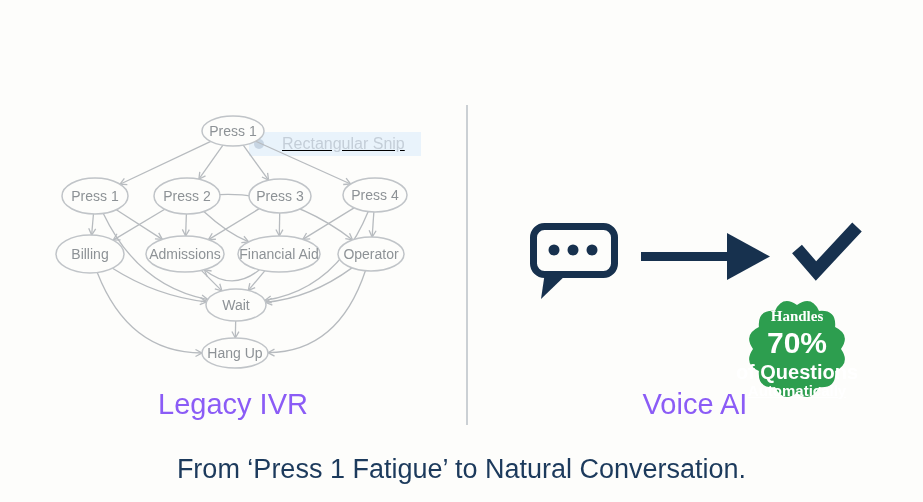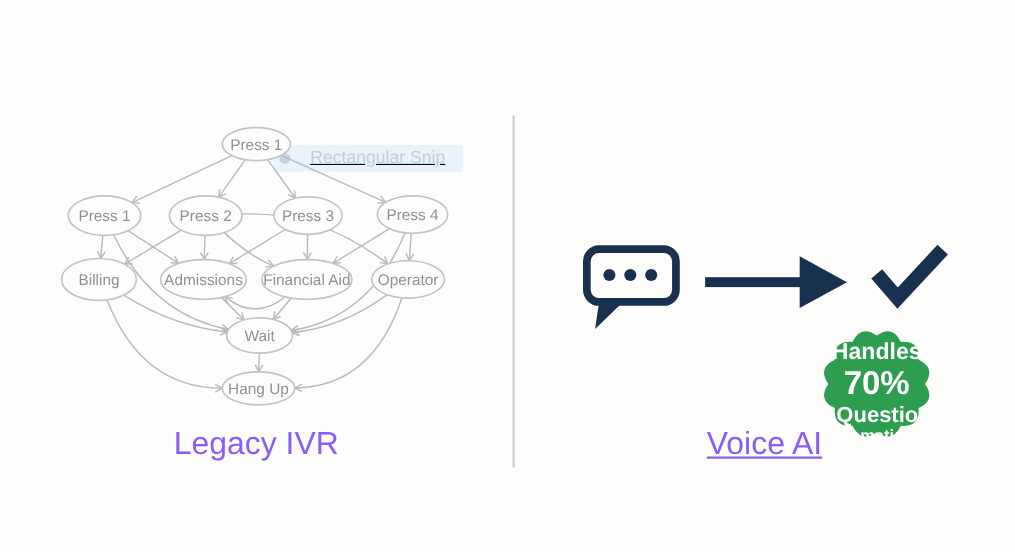--- a/index.html
+++ b/index.html
@@ -31,26 +31,26 @@
   .flow-node { fill:#fdfdfb; stroke:#c0c4c8; stroke-width:1.5; }
   .flow-label {
     fill:#8d9296; font-size:14px; text-anchor:middle;
     font-family:"Liberation Sans", sans-serif;
   }
   .panel-label {
     position:absolute; top:388px; font-size:29px; color:#8b5cf6;
     text-align:center;
   }
   .panel-label.left  { left:0;   width:466px; }
-  .panel-label.right { left:467px; width:456px;text-decoration:underline; }
+  .panel-label.right { left:467px; width:456px; }
   .badge-text {
     position:absolute; left:732px; top:308px; width:130px;
     text-align:center; color:#ffffff; font-weight:bold; line-height:1.1;
   }
-  .badge-text .l1 { font-size:21px; display:block; }
+  .badge-text .l1 { font-size:15px; display:block;font-family:Liberation Serif, serif; }
   .badge-text .l2 { font-size:30px; display:block; margin:1px 0 2px; }
   .badge-text .l3 { font-size:20px; display:block; }
   .badge-text .l4 { font-size:15px; display:block;text-decoration:underline; }
   .caption {
     position:absolute; top:454px; left:0; width:923px; text-align:center;
     font-size:27px; color:#1c3a5c;
   }
 </style>
 </head>
 <body>
@@ -171,14 +171,15 @@
 
   <div class="panel-label right">Voice AI</div>
 
   <div class="badge-text">
     <span class="l1">Handles</span>
     <span class="l2">70%</span>
     <span class="l3">of Questions</span>
     <span class="l4">Automatically</span>
   </div>
 
+  <div class="caption">From ‘Press 1 Fatigue’ to Natural Conversation.</div>
 
 </div>
 
 </body></html>

